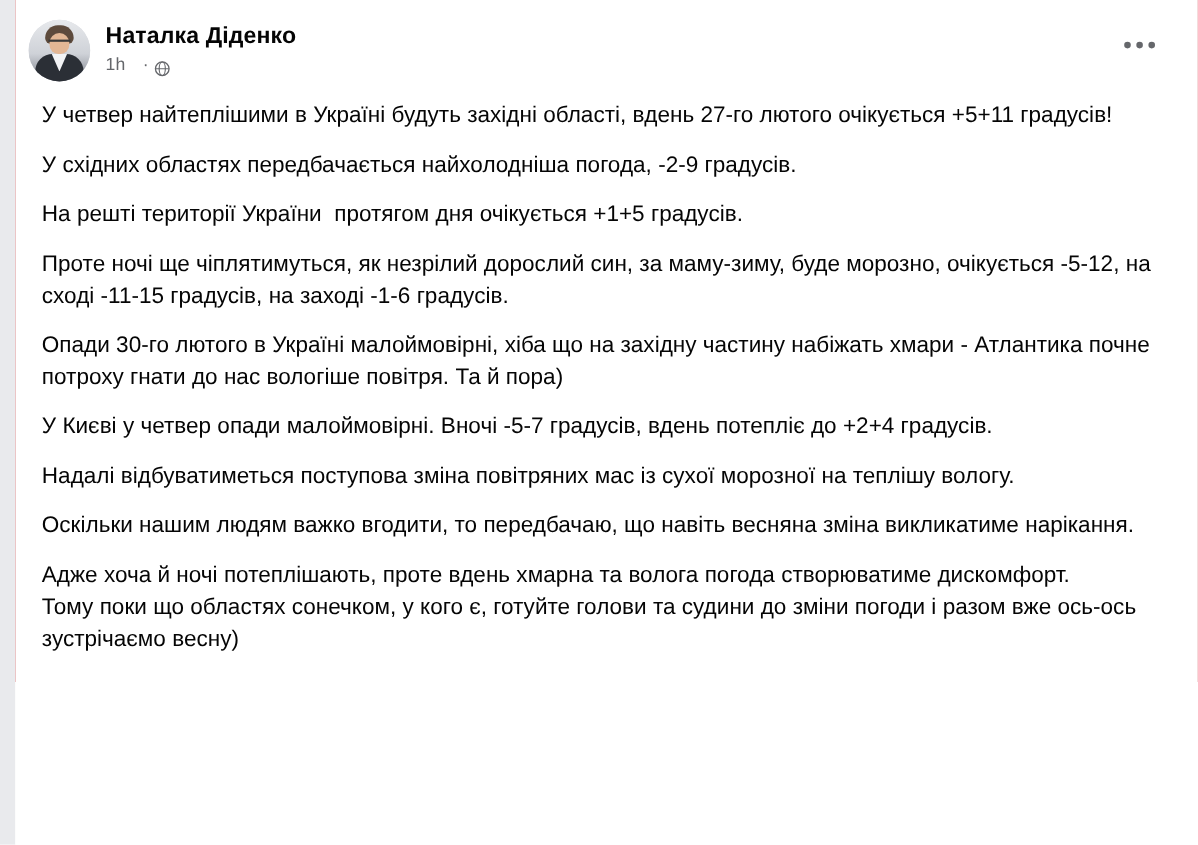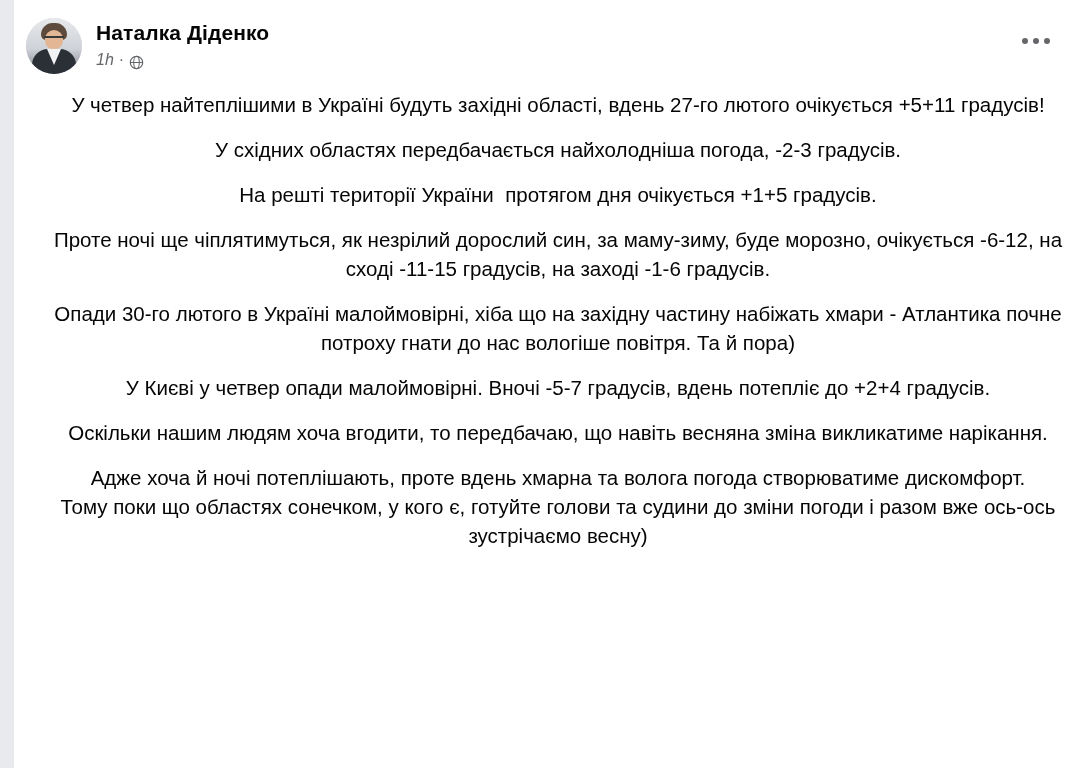--- a/index.html
+++ b/index.html
@@ -119,21 +119,21 @@
     letter-spacing: 0.1px;
   }
   .meta-row {
     display: flex;
     align-items: center;
     margin-top: 4px;
     font-size: 16px;
     color: #65676b;
     line-height: 20px;
   }
-  .meta-time { margin-right: 5px; font-style: italic; }
+  .meta-time { margin-right: 16px; }
   .meta-dot { margin-right: 5px; }
   .globe-icon {
     display: inline-block;
     width: 15px;
     height: 15px;
     position: relative;
     top: 2px;
   }
   .menu-dots {
     position: absolute;
@@ -158,21 +158,20 @@
   .post-body {
     padding: 10px 0 0 12px;
     width: 1040px;
   }
   .para {
     font-size: 20.5px;
     line-height: 29px;
     color: #050505;
     margin: 0 0 16px 0;
     white-space: pre-wrap;
-    text-align: center;
   }
   .para.tight {
     margin-bottom: 0;
   }
 </style>
 </head>
 <body>
 
 <div class="page">
 
@@ -208,24 +207,25 @@
 
       <div class="menu-dots">
         <span></span>
         <span></span>
         <span></span>
       </div>
     </div>
 
     <div class="post-body">
       <p class="para">У четвер найтеплішими в Україні будуть західні області, вдень 27-го лютого очікується +5+11 градусів!</p>
-      <p class="para">У східних областях передбачається найхолодніша погода, -2-3 градусів.</p>
+      <p class="para">У східних областях передбачається найхолодніша погода, -2-9 градусів.</p>
       <p class="para">На решті території України  протягом дня очікується +1+5 градусів.</p>
-      <p class="para">Проте ночі ще чіплятимуться, як незрілий дорослий син, за маму-зиму, буде морозно, очікується -6-12, на сході -11-15 градусів, на заході -1-6 градусів.</p>
+      <p class="para">Проте ночі ще чіплятимуться, як незрілий дорослий син, за маму-зиму, буде морозно, очікується -5-12, на сході -11-15 градусів, на заході -1-6 градусів.</p>
       <p class="para">Опади 30-го лютого в Україні малоймовірні, хіба що на західну частину набіжать хмари - Атлантика почне потроху гнати до нас вологіше повітря. Та й пора)</p>
       <p class="para">У Києві у четвер опади малоймовірні. Вночі -5-7 градусів, вдень потепліє до +2+4 градусів.</p>
-      <p class="para">Оскільки нашим людям хоча вгодити, то передбачаю, що навіть весняна зміна викликатиме нарікання.</p>
+      <p class="para">Надалі відбуватиметься поступова зміна повітряних мас із сухої морозної на теплішу вологу.</p>
+      <p class="para">Оскільки нашим людям важко вгодити, то передбачаю, що навіть весняна зміна викликатиме нарікання.</p>
       <p class="para tight">Адже хоча й ночі потеплішають, проте вдень хмарна та волога погода створюватиме дискомфорт.</p>
       <p class="para">Тому поки що областях сонечком, у кого є, готуйте голови та судини до зміни погоди і разом вже ось-ось зустрічаємо весну)</p>
     </div>
 
   </div>
 </div>
 
 </body></html>

